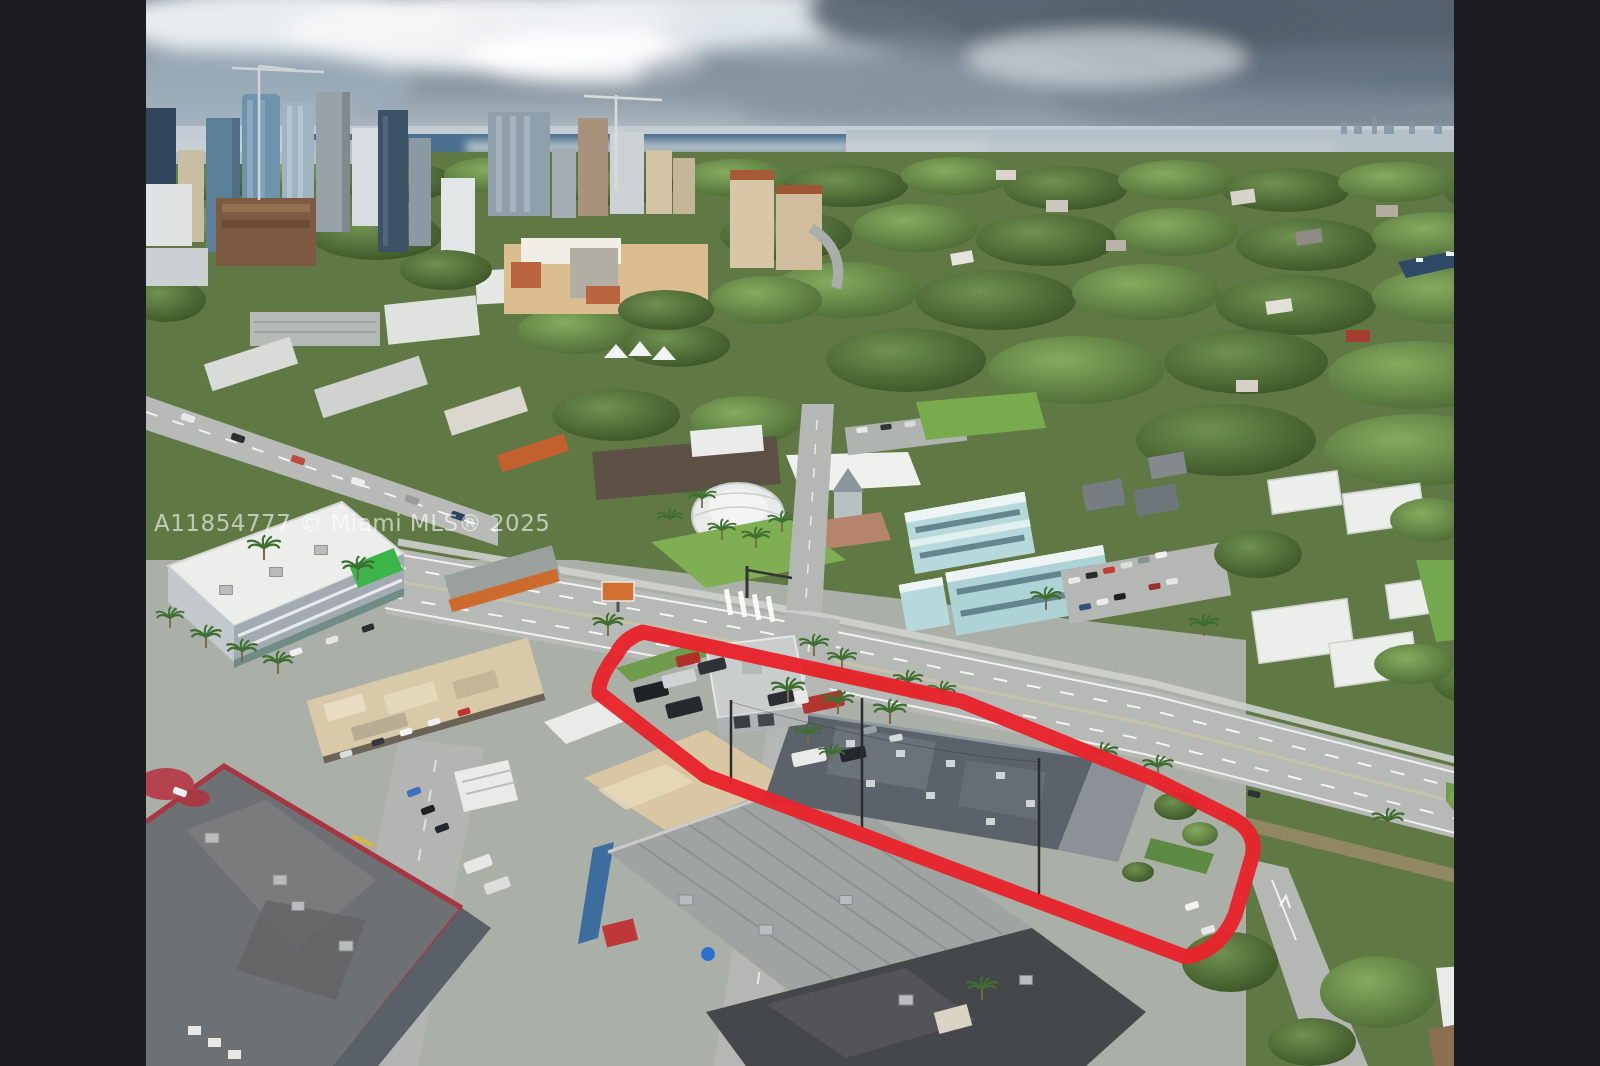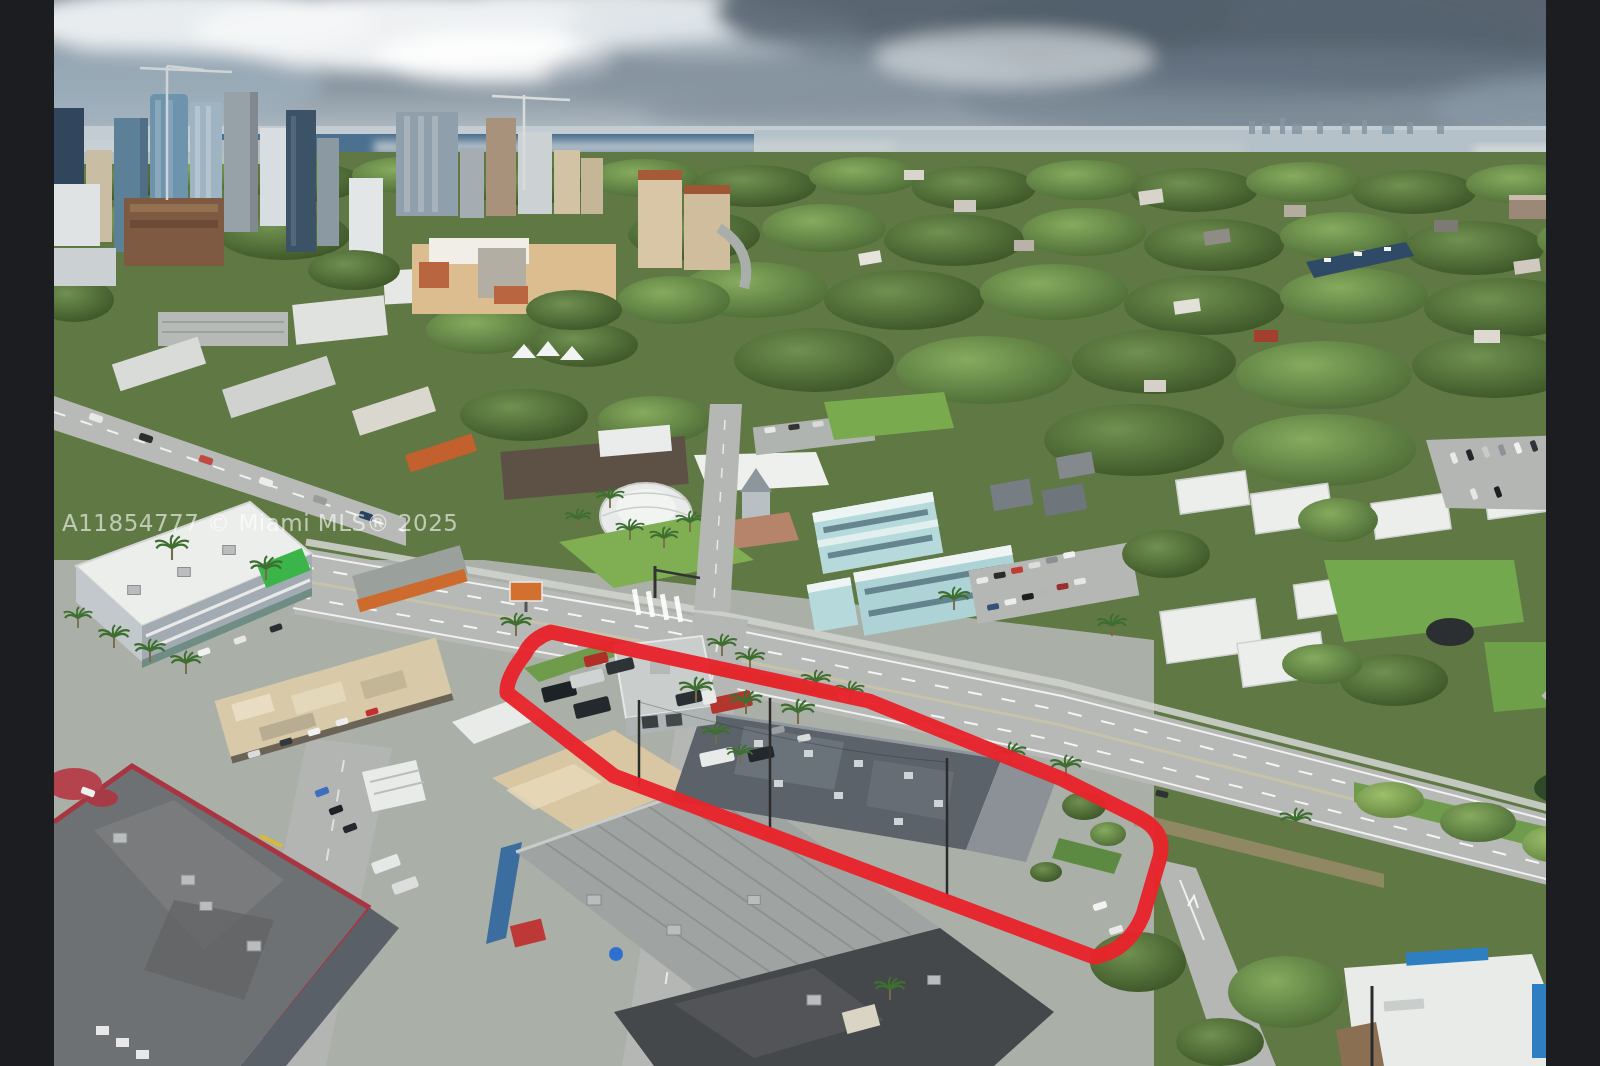--- a/index.html
+++ b/index.html
@@ -1,16 +1,16 @@
 <!DOCTYPE html>
 <html><head>
 <meta charset="utf-8">
 <style>
   html,body{margin:0;padding:0;background:#1b1d20;}
-  .stage{width:1492px;height:1066px;position:relative;overflow:hidden;margin:0 auto;
+  .stage{width:1308px;height:1066px;position:relative;overflow:hidden;margin:0 auto;
          font-family:"DejaVu Sans","Liberation Sans",sans-serif;}
   svg{display:block}
   text{font-family:"DejaVu Sans","Liberation Sans",sans-serif;}
 </style>
 </head>
 <body>
 
 <div class="stage">
 <svg viewBox="0 0 1600 1066" width="1600" height="1066">
 <defs>

